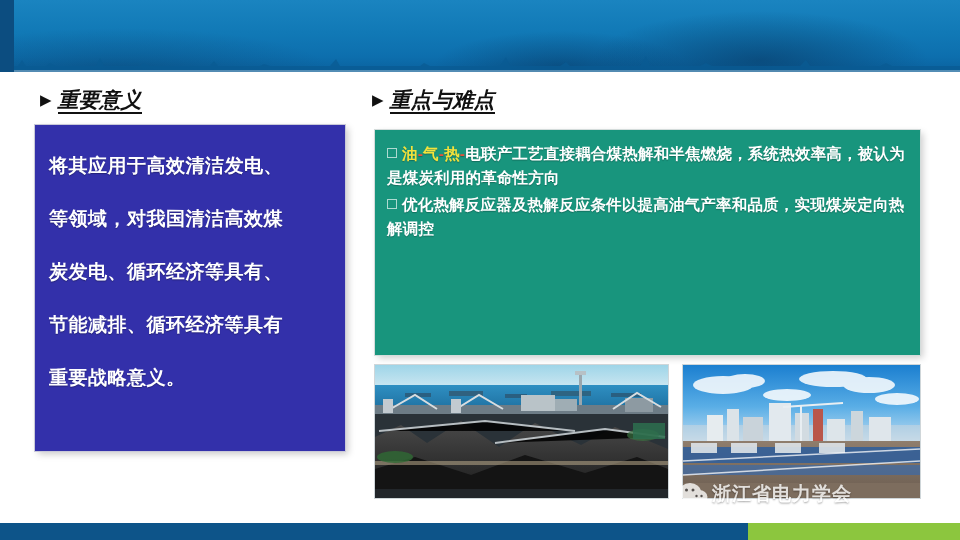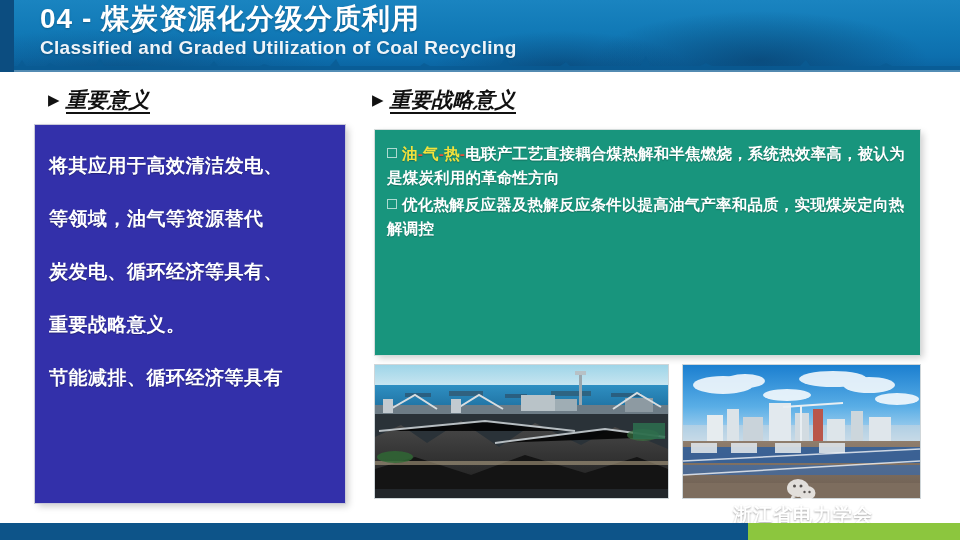--- a/index.html
+++ b/index.html
@@ -32,25 +32,25 @@
   .title-en{font-size:19px;font-weight:bold;color:#eef4f9;letter-spacing:.3px;
       line-height:24px;white-space:nowrap;margin-top:0px;
       text-shadow:0 1px 2px rgba(0,0,0,.22);}
 
   
   .sec-head{position:absolute;font-size:21px;font-weight:bold;font-style:italic;
       color:#111111;white-space:nowrap;}
   .sec-head .tri{display:inline-block;font-style:normal;font-size:15px;
       margin-right:6px;vertical-align:2px;color:#111;}
   .sec-head .txt{border-bottom:2px solid #111;padding-bottom:1px;}
-  #sec-left{left:48px;top:86px;}
+  #sec-left{left:40px;top:86px;}
   #sec-right{left:372px;top:86px;}
 
   
-  .blue-panel{position:absolute;left:35px;top:125px;width:310px;height:378px;
+  .blue-panel{position:absolute;left:35px;top:125px;width:310px;height:326px;
       background:#3330aa;
       box-shadow:0 0 0 1px #c9c9d8, 3px 3px 7px rgba(0,0,0,.22);
       padding:14px 6px 10px 14px;box-sizing:border-box;}
   .blue-panel p{margin:0;color:#ffffff;font-size:19px;font-weight:bold;
       line-height:53px;letter-spacing:.5px;text-align:left;
       text-shadow:0 1px 1px rgba(0,0,0,.3);}
 
   
   .green-panel{position:absolute;left:375px;top:130px;width:545px;height:225px;
       background:#18957d;
@@ -67,21 +67,21 @@
 
   
   .photo{position:absolute;overflow:hidden;background:#2a3238;
       box-shadow:0 0 0 1px #cfd6d9;}
   #photo-coal{left:375px;top:365px;width:293px;height:133px;}
   #photo-plant{left:683px;top:365px;width:237px;height:133px;}
   .ph-svg{display:block;width:100%;height:100%;}
 
   
   .watermark{position:absolute;left:678px;top:478px;width:250px;height:32px;
-      display:flex;align-items:center;opacity:.78;pointer-events:none;flex-direction:column;}
+      display:flex;align-items:center;opacity:.78;pointer-events:none;}
   .wc-logo{width:30px;height:24px;position:relative;flex:0 0 auto;margin-right:4px;}
   .wm-text{font-size:19px;font-weight:bold;color:#ffffff;letter-spacing:1px;
       text-shadow:0 1px 2px rgba(0,0,0,.45);white-space:nowrap;}
 
   
   .bottom-bar{position:absolute;left:0;bottom:0;width:960px;height:17px;}
   .bb-blue{position:absolute;left:0;bottom:0;width:748px;height:17px;background:#0d5489;}
   .bb-green{position:absolute;left:748px;bottom:0;width:212px;height:17px;background:#8cc63e;}
 </style>
 </head>
@@ -91,42 +91,38 @@
 
   <div class="header">
     <svg class="skyline" viewBox="0 0 960 18" preserveAspectRatio="none">
       <path d="M0,18 L0,12 L18,12 L22,6 L26,12 L46,12 L50,9 L56,12 L96,12 L100,4 L104,12
                L140,12 L144,9 L150,12 L210,12 L214,7 L218,12 L260,12 L264,10 L270,12
                L330,12 L336,5 L340,12 L420,12 L424,9 L430,12 L500,12 L506,3 L510,12
                L560,12 L566,8 L570,12 L640,12 L646,2 L650,12 L700,12 L706,9 L712,12
                L800,12 L806,6 L810,12 L880,12 L886,9 L892,12 L960,12 L960,18 Z" fill="#0a5b93" opacity="0.75"></path>
     </svg>
     <div class="hline"></div>
-    <div class="title-wrap">
-      <div class="title-cn">04 - 煤炭资源化分级分质利用</div>
-      <div class="title-en">Classified and Graded Utilization of Coal Recycling</div>
-    </div>
   </div>
 
   <div class="edge-strip"></div>
 
   <div class="sec-head" id="sec-left">
     <span class="tri">▶</span><span class="txt">重要意义</span>
   </div>
 
   <div class="sec-head" id="sec-right">
-    <span class="tri">▶</span><span class="txt">重要战略意义</span>
+    <span class="tri">▶</span><span class="txt">重点与难点</span>
   </div>
 
   <div class="blue-panel" id="blue-panel">
       <p>将其应用于高效清洁发电、</p>
-      <p>等领域，油气等资源替代</p>
+      <p>等领域，对我国清洁高效煤</p>
       <p>炭发电、循环经济等具有、</p>
+      <p>节能减排、循环经济等具有</p>
       <p>重要战略意义。</p>
-      <p>节能减排、循环经济等具有</p>
     </div>
 
   <div class="green-panel" id="green-panel">
       <div class="bullet-row"><span class="bx"></span><span class="hl">油</span><span class="hl-dash">-</span><span class="hl">气</span><span class="hl-dash">-</span><span class="hl">热</span><span class="hl-dash">-</span><span>电联产工艺直接耦合煤热解和半焦燃烧，系统热效率高，被认为是煤炭利用的革命性方向</span></div>
       <div class="bullet-row"><span class="bx"></span><span>优化热解反应器及热解反应条件以提高油气产率和品质，实现煤炭定向热解调控</span></div>
     </div>
 
   <div class="photo" id="photo-coal">
     <svg class="ph-svg" viewBox="0 0 293 133" preserveAspectRatio="none">
       <defs>

